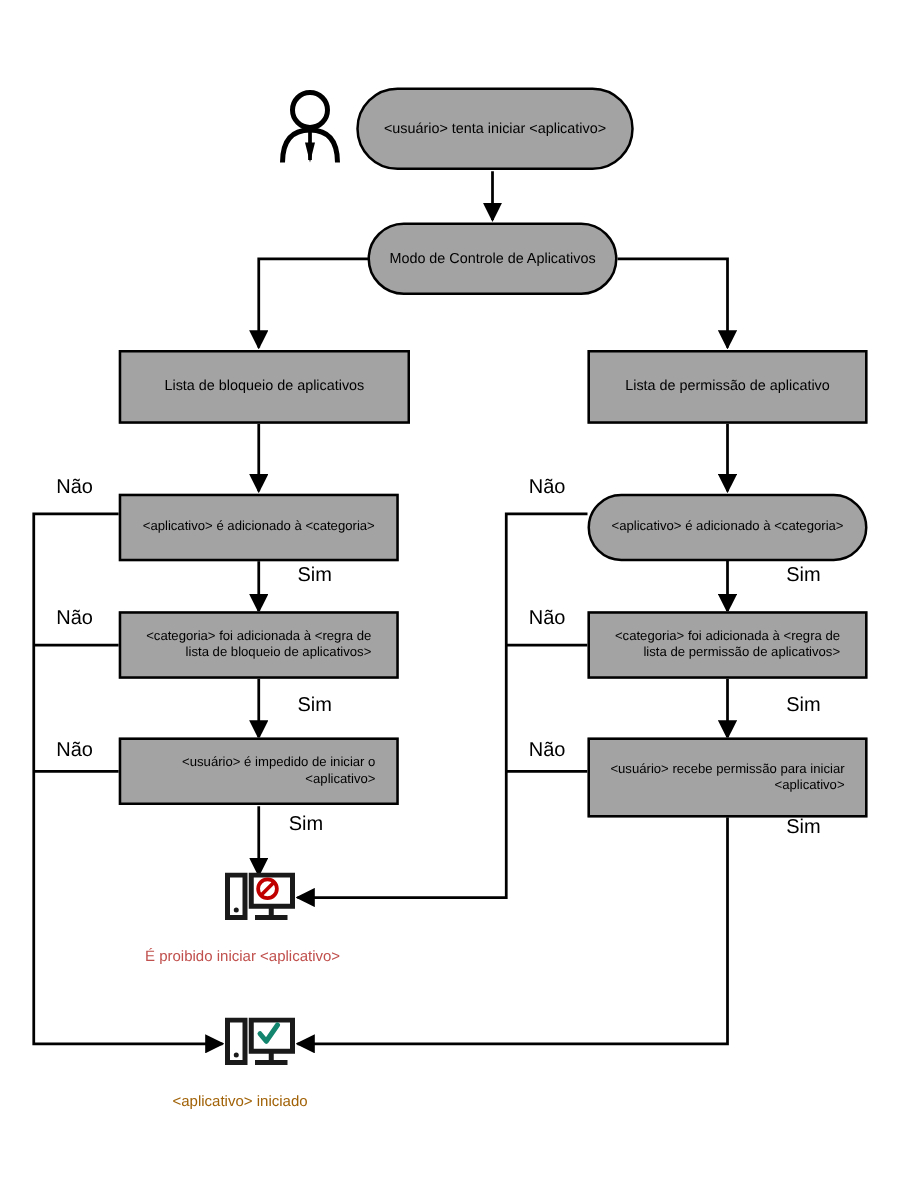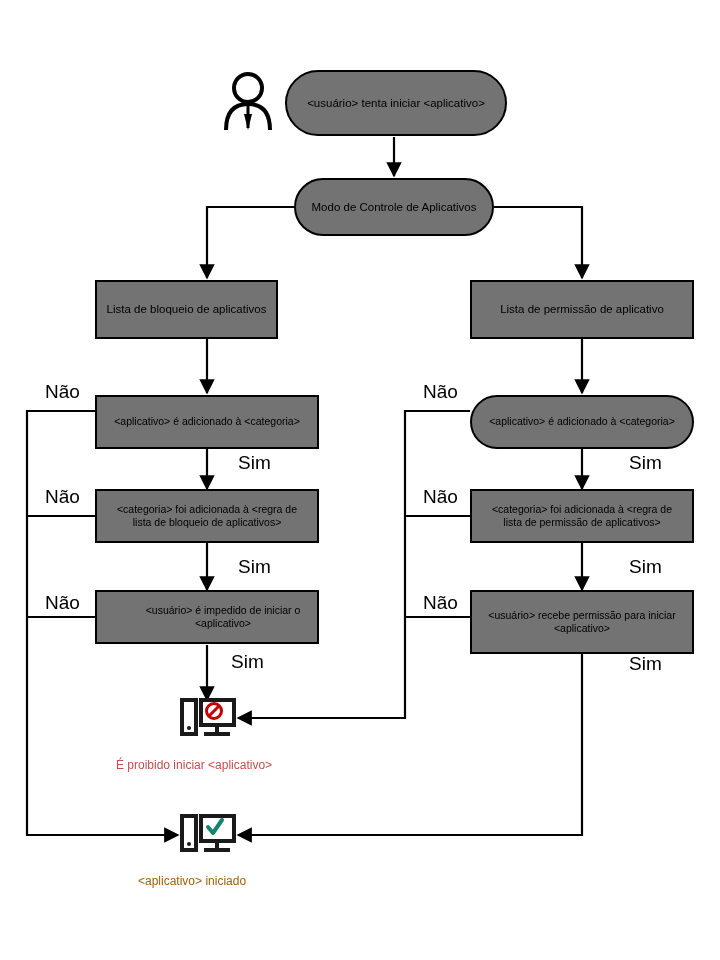--- a/index.html
+++ b/index.html
@@ -25,32 +25,32 @@
     top: 0;
     width: 720px;
     height: 960px;
   }
   .node {
     position: absolute;
     box-sizing: border-box;
     display: flex;
     align-items: center;
     justify-content: center;
-    text-align: center;
+    text-align: right;
     border: 2px solid #000000;
-    background: #737373;
+    background: #a3a3a3;
     line-height: 1.25;
     padding: 2px 8px;
   }
   .node.rect { border-radius: 0; }
   .node.stadium { border-radius: 999px; }
   .node .txt { display: block; }
   .edge-label {
     position: absolute;
-    font-size: 19px;
+    font-size: 16px;
     color: #000000;
     white-space: nowrap;
   }
   .terminal-label {
     position: absolute;
     font-size: 12px;
     white-space: nowrap;
   }
   .icon-box {
     position: absolute;
@@ -112,21 +112,21 @@
   </div>
 
   <div class="node stadium node-12" style="left:285px; top:70px; width:222px; height:66px;">
     <span class="txt">&lt;usuário&gt; tenta iniciar &lt;aplicativo&gt;</span>
   </div>
 
   <div class="node stadium node-12" style="left:294px; top:178px; width:200px; height:58px;">
     <span class="txt">Modo de Controle de Aplicativos</span>
   </div>
 
-  <div class="node rect node-12" style="left:95px; top:280px; width:183px; height:59px;">
+  <div class="node rect node-12" style="left:95px; top:280px; width:233px; height:59px;">
     <span class="txt">Lista de bloqueio de aplicativos</span>
   </div>
 
   <div class="node rect node-12" style="left:470px; top:280px; width:224px; height:59px;">
     <span class="txt">Lista de permissão de aplicativo</span>
   </div>
 
   <div class="node rect node-10" style="left:95px; top:395px; width:224px; height:54px; font-size:10.5px;">
     <span class="txt">&lt;aplicativo&gt; é adicionado à &lt;categoria&gt;</span>
   </div>

